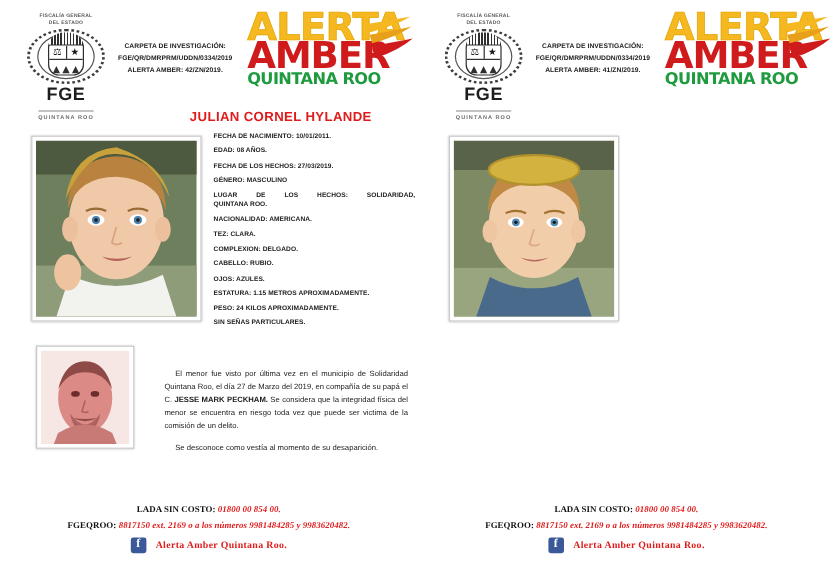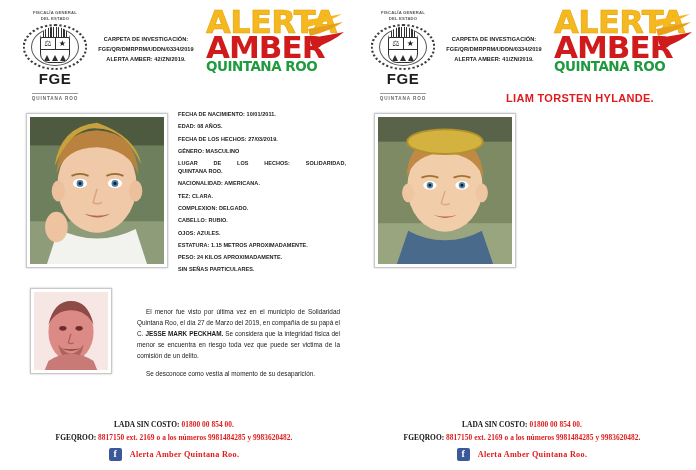--- a/index.html
+++ b/index.html
@@ -106,21 +106,21 @@
   .panel-left  .hechos-body { left: 137px; top: 306px; width: 203px; }
   .hechos-body p { text-indent: 9px; }
   .hechos-body p + p { margin-top: 7px; }
   .hechos-body b { font-weight: bold; }
 
   
   .footer { position: absolute; bottom: 9px; left: 0; width: 348px;
             font-family: "Liberation Serif", serif; }
   .f-line { text-align: center; font-size: 7.4px; font-weight: bold;
             color: #111; line-height: 1.85; letter-spacing: .05px; }
-  .f-red { color: #e01b1b; }
+  .f-red { color: #e01b1b; font-style: italic; }
   .f-fb { display: flex; align-items: center; justify-content: center;
           gap: 8px; margin-top: 3px; }
   .fb-icon { width: 13px; height: 13px; background: #3b5998; border-radius: 2px;
              color: #fff; font-size: 10px; font-weight: bold;
              font-family: "Liberation Serif", serif;
              display: flex; align-items: center; justify-content: center;
              line-height: 1; padding-bottom: 1px; }
   .fb-text { font-size: 8.2px; font-weight: bold; color: #e01b1b;
              letter-spacing: .3px; }
 </style>
@@ -169,20 +169,21 @@
           <path d="M6 8 Q30 4 42 2 Q28 10 8 15 Z" fill="#f5b820"></path>
           <path d="M8 17 Q30 13 43 10 Q30 19 10 24 Z" fill="#e8a01a"></path>
           <path d="M10 26 Q30 23 44 20 Q32 30 14 36 Q10 32 10 26 Z" fill="#cf1b1b"></path>
         </svg>
         <div class="amber-alerta">ALERTA</div>
         <div class="amber-amber">AMBER</div>
         <div class="amber-qroo">QUINTANA ROO</div>
       </div>
     </div>
 
+    <div class="child-name">JULIAN CORNEL HYLANDE</div>
 
     <div class="photo-main">
       <div class="photo-inner">
         <svg viewBox="0 0 142 155" width="100%" height="100%" preserveAspectRatio="none">
           <rect width="142" height="155" fill="#6d7f5c"></rect>
           <rect y="0" width="142" height="30" fill="#4d5a3f"></rect>
           <rect y="110" width="142" height="45" fill="#8e9c7a"></rect>
           <ellipse cx="71" cy="72" rx="42" ry="50" fill="#f0c9a8"></ellipse>
           <path d="M28 60 Q30 16 71 14 Q113 16 115 62 Q106 34 71 32 Q38 32 28 60 Z" fill="#b9823f"></path>
           <path d="M26 52 Q44 10 71 12 Q100 12 118 50 Q112 20 71 6 Q32 10 26 52 Z" fill="#c9a13c"></path>
@@ -298,21 +299,20 @@
           <path d="M6 8 Q30 4 42 2 Q28 10 8 15 Z" fill="#f5b820"></path>
           <path d="M8 17 Q30 13 43 10 Q30 19 10 24 Z" fill="#e8a01a"></path>
           <path d="M10 26 Q30 23 44 20 Q32 30 14 36 Q10 32 10 26 Z" fill="#cf1b1b"></path>
         </svg>
         <div class="amber-alerta">ALERTA</div>
         <div class="amber-amber">AMBER</div>
         <div class="amber-qroo">QUINTANA ROO</div>
       </div>
     </div>
 
-    <div class="child-name">LIAM  TORSTEN HYLANDE.</div>
 
     <div class="photo-main">
       <div class="photo-inner">
         <svg viewBox="0 0 142 155" width="100%" height="100%" preserveAspectRatio="none">
           <rect width="142" height="155" fill="#7d8a63"></rect>
           <rect y="0" width="142" height="26" fill="#59634a"></rect>
           <rect y="112" width="142" height="43" fill="#99a57f"></rect>
           <ellipse cx="71" cy="74" rx="40" ry="47" fill="#f2cdaa"></ellipse>
           <path d="M30 64 Q32 22 71 20 Q110 22 112 66 Q104 40 71 38 Q40 38 30 64 Z" fill="#c08a44"></path>
           <ellipse cx="71" cy="26" rx="40" ry="13" fill="#d4b23f"></ellipse>

